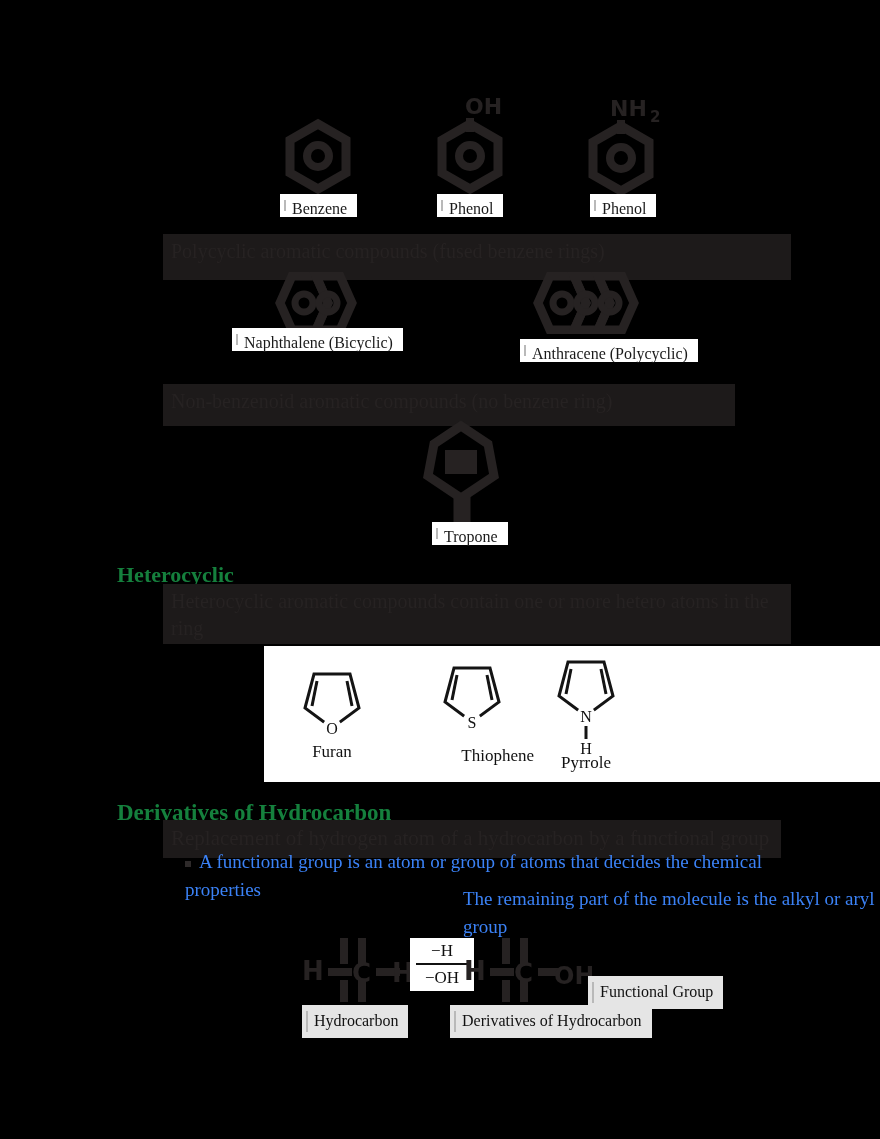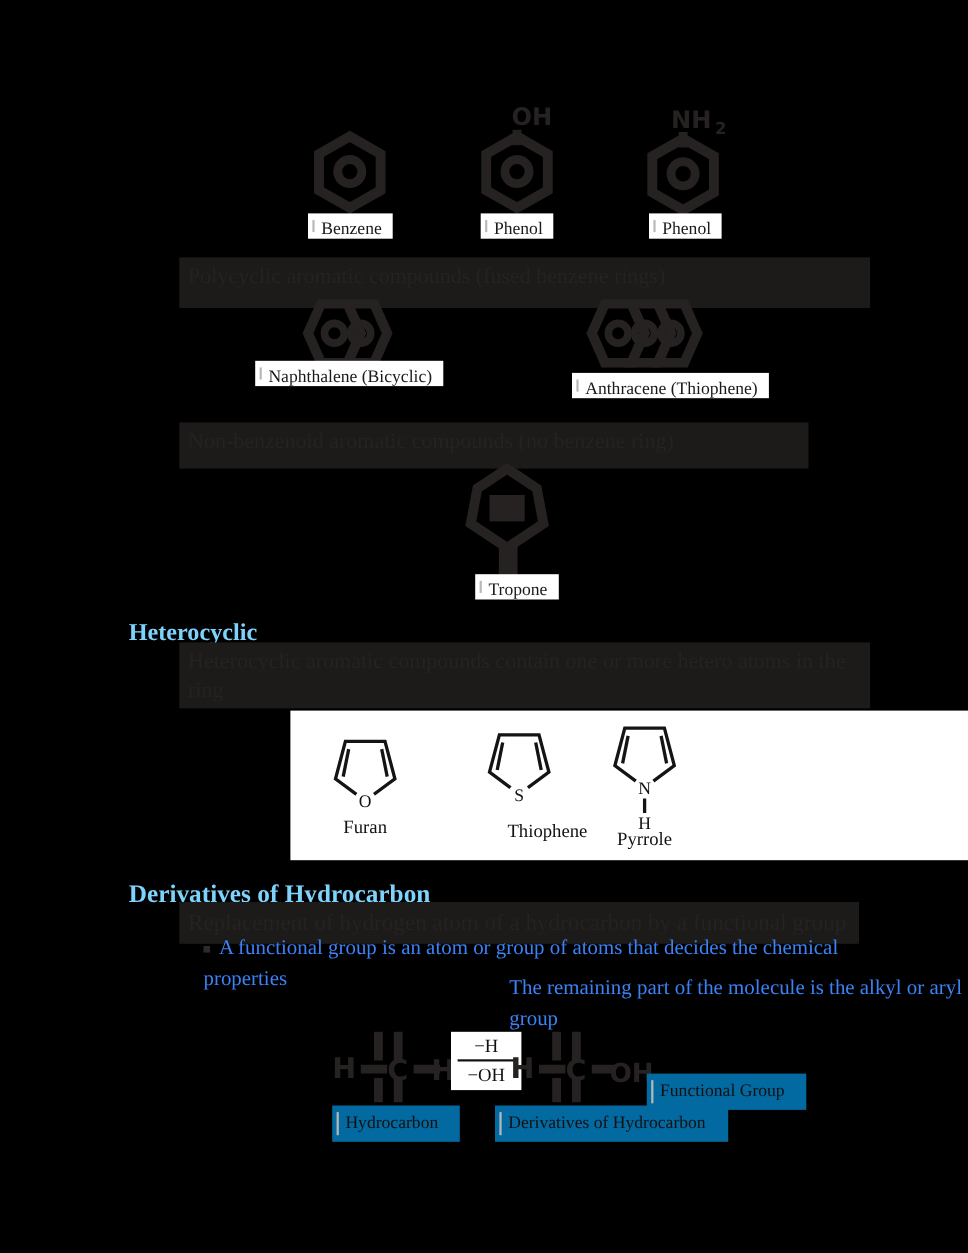--- a/index.html
+++ b/index.html
@@ -10,21 +10,21 @@
   }
 
   
   .darkband{
     position:absolute;background:#1d1a1a;color:#262222;
     font-size:20px;line-height:1.35;padding:4px 8px;
     white-space:nowrap;overflow:hidden;
   }
   .darkband.two{white-space:normal;}
   .darkheading{
-    position:absolute;color:#7dd3fc;font-size:22px;font-weight:bold;
+    position:absolute;color:#15803d;font-size:22px;font-weight:bold;
     white-space:nowrap;
   }
   .darktext{
     position:absolute;color:#3b82f6;font-size:19px;line-height:1.45;
   }
   .darktext .bullet{display:inline-block;width:6px;height:6px;background:#2e2a2a;
     vertical-align:middle;margin-right:8px;}
 
   
   .lbl{
@@ -46,22 +46,22 @@
   
   .panel{
     position:absolute;background:#fff;
   }
   .panel .cap{
     position:absolute;color:#111;font-size:17px;text-align:center;
     font-family:"Liberation Serif", serif;
   }
 
   
-  .flowlbl{position:absolute;background:#0369a1;color:#111;font-size:16px;
-    padding:7px 20px 8px 12px;white-space:nowrap;}
+  .flowlbl{position:absolute;background:#e5e5e5;color:#111;font-size:16px;
+    padding:7px 10px 8px 12px;white-space:nowrap;}
   .flowlbl:before{content:"";position:absolute;left:4px;top:6px;bottom:6px;
     width:2px;background:#b9b9b9;}
   .arrowbox{position:absolute;background:#fff;color:#111;text-align:center;
     font-size:17px;line-height:1.25;padding:2px 6px;}
 </style>
 </head>
 <body>
 
 <div class="mol" style="left:282px;top:118px;">
   <svg width="72" height="78" viewBox="0 0 72 78">
@@ -109,21 +109,21 @@
 <div class="mol" style="left:524px;top:272px;">
   <svg width="132" height="62" viewBox="0 0 132 62">
     <polygon points="26,4 50,4 62,31 50,58 26,58 14,31" fill="none" class="dk" stroke-width="9"></polygon>
     <polygon points="50,4 74,4 86,31 74,58 50,58 62,31" fill="none" class="dk" stroke-width="9"></polygon>
     <polygon points="74,4 98,4 110,31 98,58 74,58 86,31" fill="none" class="dk" stroke-width="9"></polygon>
     <circle cx="38" cy="31" r="9" fill="none" class="dk" stroke-width="7"></circle>
     <circle cx="62" cy="31" r="9" fill="none" class="dk" stroke-width="7"></circle>
     <circle cx="86" cy="31" r="9" fill="none" class="dk" stroke-width="7"></circle>
   </svg>
 </div>
-<div class="lbl" style="left:520px;top:339px;"><span>Anthracene (Thiophene)</span></div>
+<div class="lbl" style="left:520px;top:339px;"><span>Anthracene (Polycyclic)</span></div>
 
 <div class="darkband" style="left:163px;top:384px;width:556px;height:34px;">
   <span>Non-benzenoid aromatic compounds (no benzene ring)</span>
 </div>
 
 <div class="mol" style="left:418px;top:418px;">
   <svg width="86" height="110" viewBox="0 0 86 110">
     <polygon points="43,8 70,26 76,58 43,80 10,58 16,26" fill="none" class="dk" stroke-width="9"></polygon>
     <rect x="27" y="32" width="32" height="24" class="dkf"></rect>
     <line x1="40" y1="78" x2="40" y2="106" class="dk" stroke-width="9"></line>

